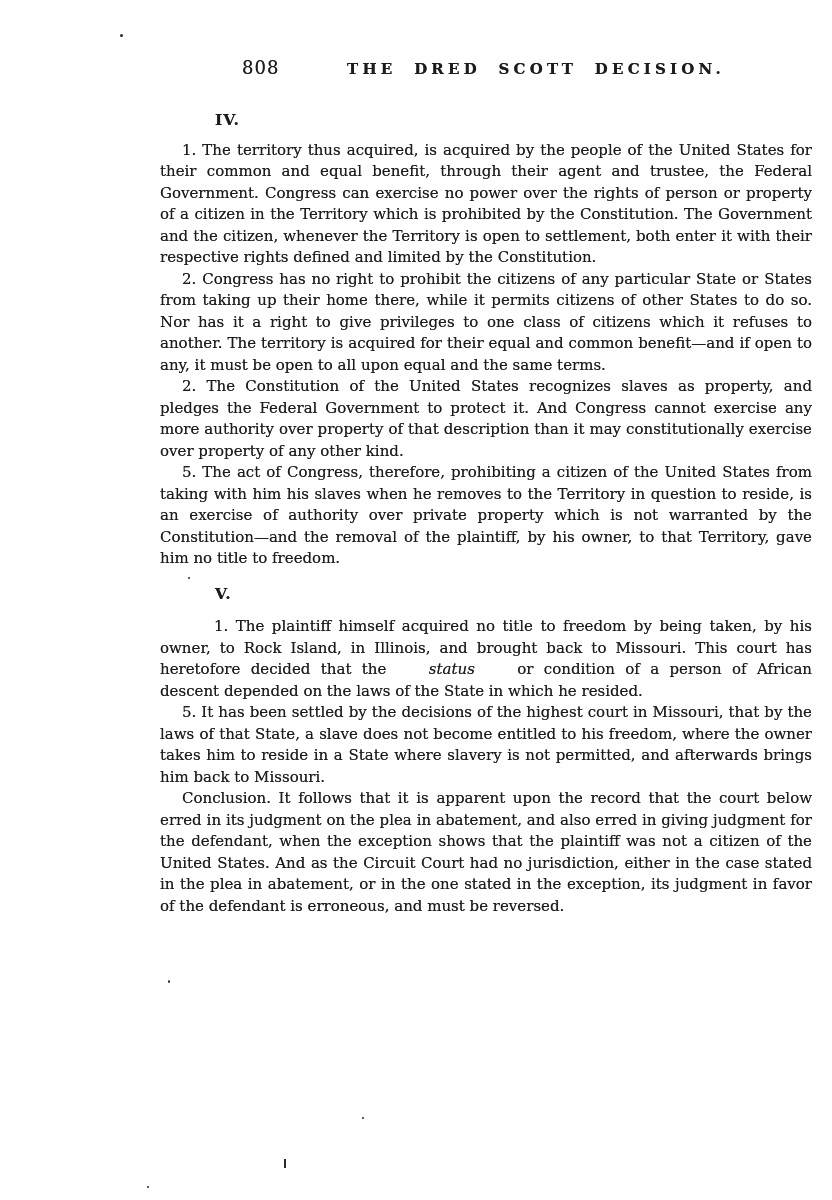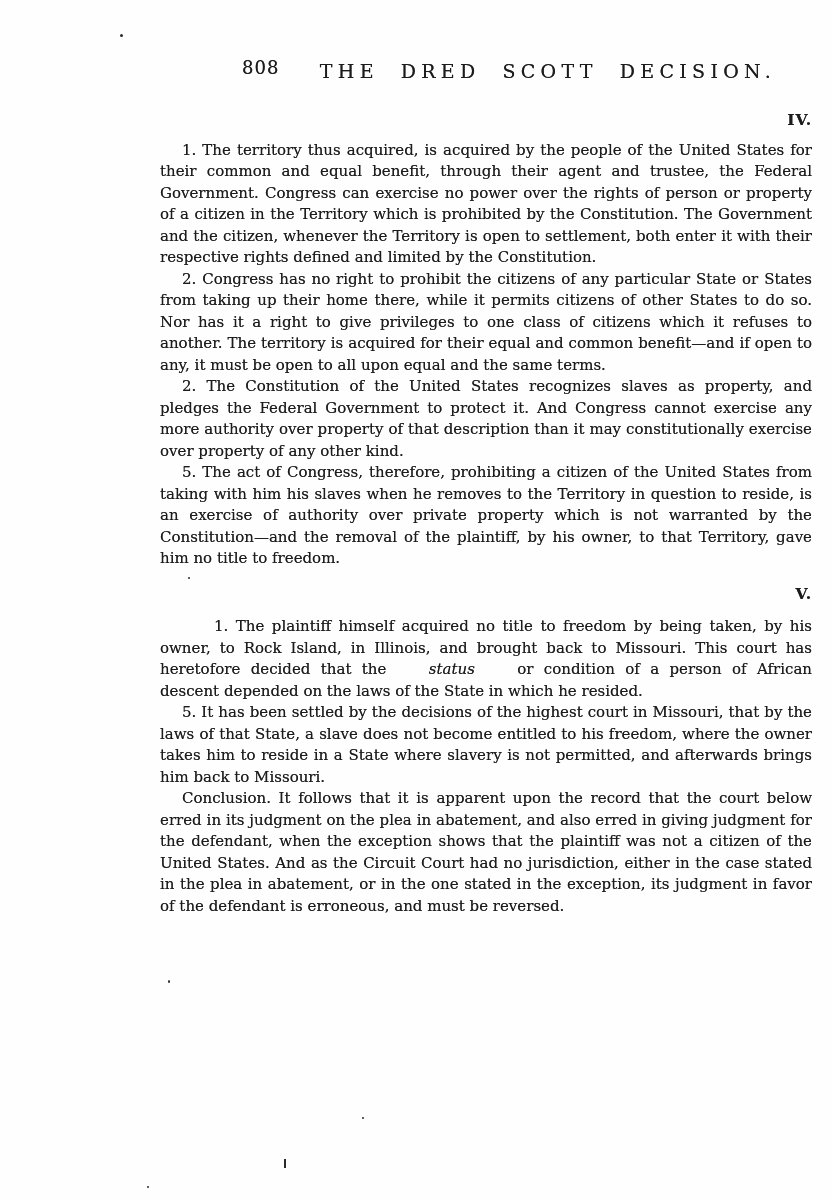--- a/index.html
+++ b/index.html
@@ -16,36 +16,36 @@
   .page { position: absolute; inset: 0; }
 
   
   .page-header { position: absolute; top: 0; left: 0; width: 100%; height: 90px;
     text-shadow: 0 0 0.4px rgba(10,10,10,0.7); }
   .page-number {
     position: absolute; left: 146px; top: 57px;
     font-size: 18px; letter-spacing: 1px;
   }
   .running-title {
-    position: absolute; left: 452px; top: 60px;
+    position: absolute; left: 440px; top: 60px;
     transform: translateX(-50%);
     white-space: nowrap;
-    font-weight: normal; font-size: 19px;
+    font-weight: bold; font-size: 15px;
     letter-spacing: 0.28em; word-spacing: 0.55em;
   }
 
   
   .text-column {
     position: absolute; left: 96px; top: 109px; width: 652px;
     font-size: 15px; line-height: 21.5px;
     text-shadow: 0 0 0.35px rgba(10,10,10,0.65);
   }
   .section-heading {
     font-size: 15.5px; font-weight: bold;
-    text-align: right; padding-left: 55px;
+    text-align: left; padding-left: 55px;
     letter-spacing: 0.06em;
   }
   .h-iv { margin: 0 0 9px 0; }
   .h-v  { margin: 13px 0 12px 0; }
   .para {
     margin: 0;
     text-align: justify;
     text-indent: 22px;
   }
   .ital { }

